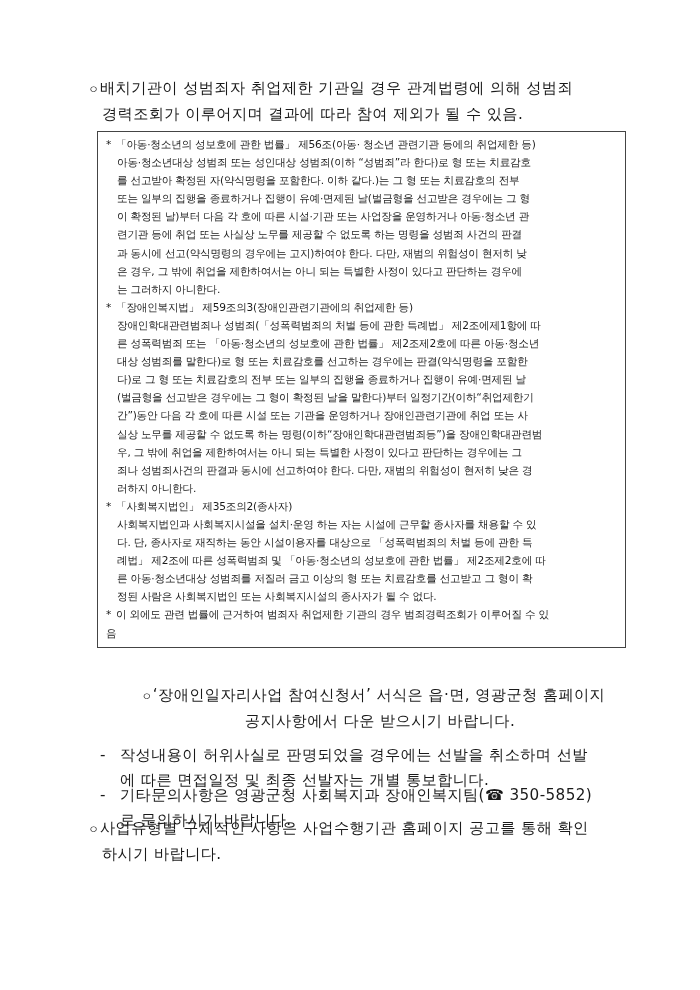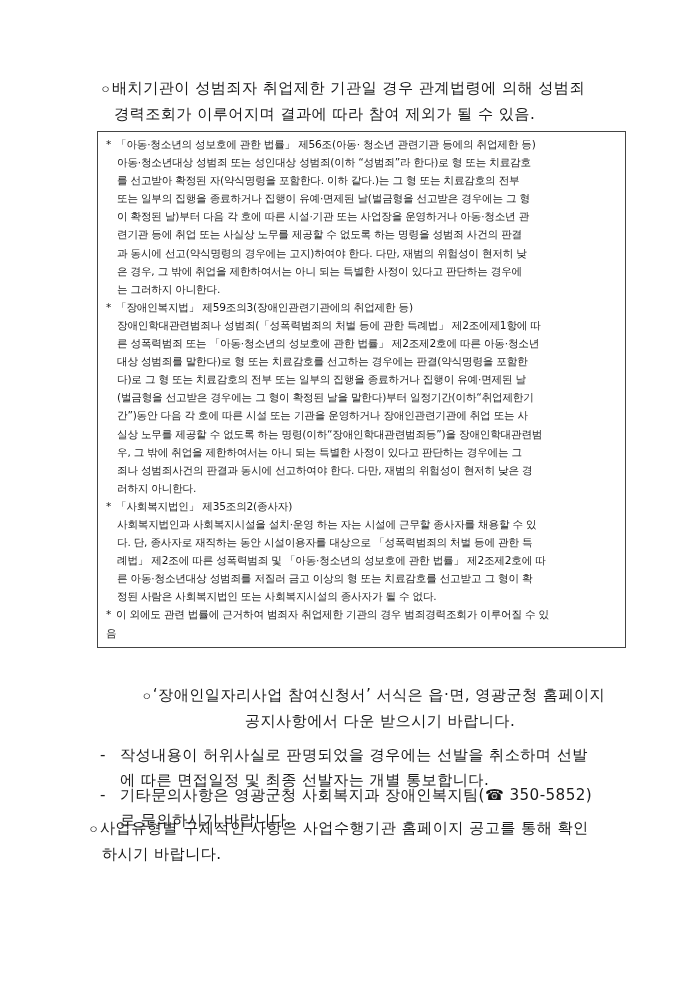--- a/index.html
+++ b/index.html
@@ -25,21 +25,21 @@
     .box .sub { padding-left: 11px; }
     .star { display: inline-block; width: 10px; }
     .dash-item { position: absolute; left: 100px; width: 560px; font-size: 15.2px; line-height: 25px; letter-spacing: 0.4px; }
     .dash-item .line { display: block; white-space: nowrap; }
     .dash-item .cont { padding-left: 20px; }
     .dash { display: inline-block; width: 20px; }
   </style>
 </head>
 <body>
 
-<div class="para" style="top:76px;margin-left:12px;">
+<div class="para" style="top:76px;">
   <span class="line"><span class="bullet">ㅇ</span><span>배치기관이 성범죄자 취업제한 기관일 경우 관계법령에 의해 성범죄</span></span>
   <span class="line indent">경력조회가 이루어지며 결과에 따라 참여 제외가 될 수 있음.</span>
 </div>
 
 <div class="box">
   <span class="line"><span class="star">*</span><span>「아동·청소년의 성보호에 관한 법률」 제56조(아동· 청소년 관련기관 등에의 취업제한 등)</span></span>
   <span class="line sub">아동·청소년대상 성범죄 또는 성인대상 성범죄(이하 “성범죄”라 한다)로 형 또는 치료감호</span>
   <span class="line sub">를 선고받아 확정된 자(약식명령을 포함한다. 이하 같다.)는 그 형 또는 치료감호의 전부</span>
   <span class="line sub">또는 일부의 집행을 종료하거나 집행이 유예·면제된 날(벌금형을 선고받은 경우에는 그 형</span>
   <span class="line sub">이 확정된 날)부터 다음 각 호에 따른 시설·기관 또는 사업장을 운영하거나 아동·청소년 관</span>

